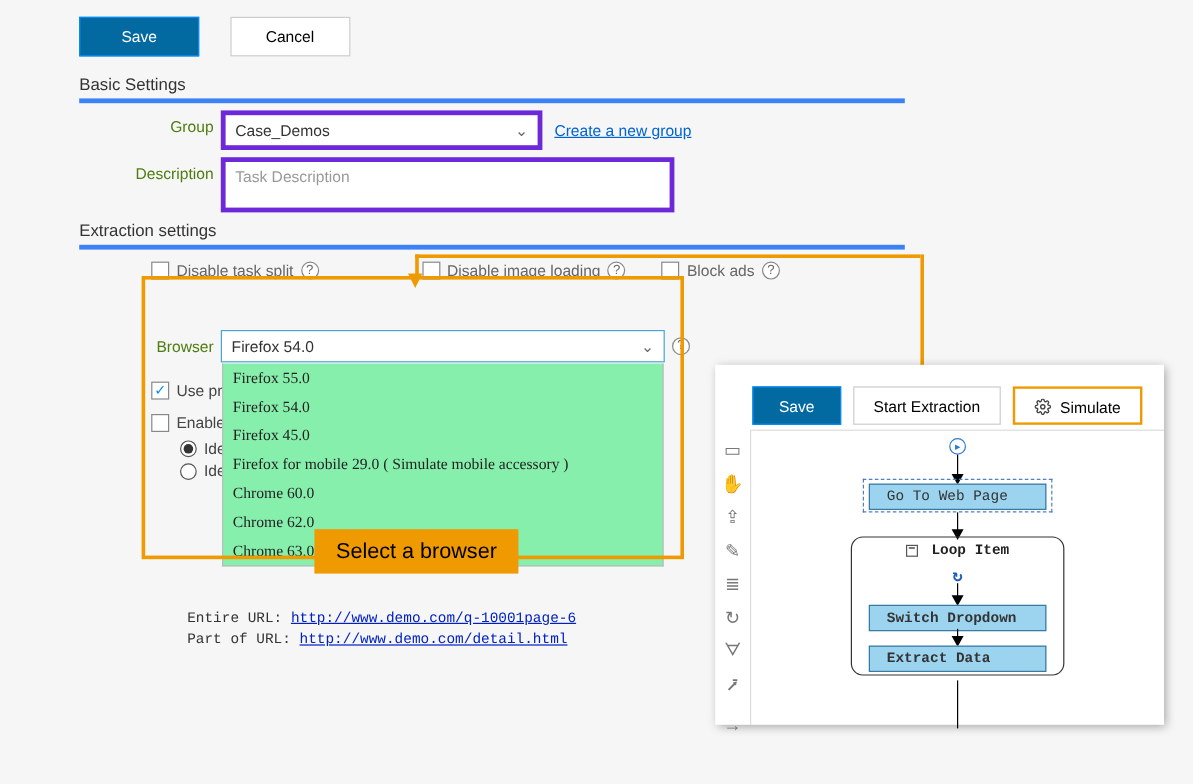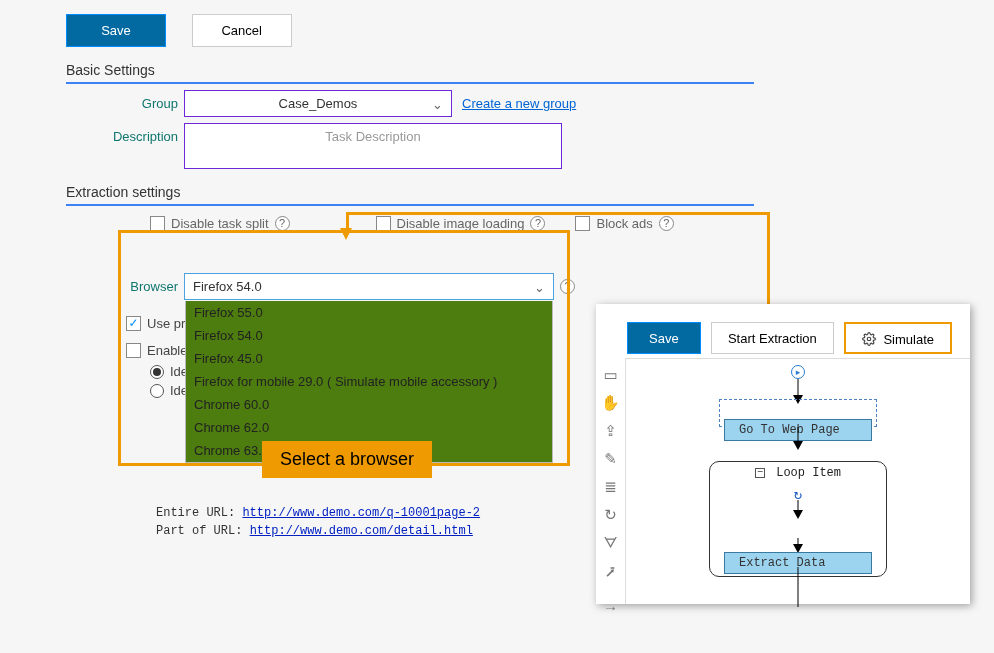--- a/index.html
+++ b/index.html
@@ -32,45 +32,44 @@
     position: absolute;
     top: 14px;
     left: 66px;
   }
   .top-buttons .btn { width: 100px; vertical-align: middle; }
   .top-buttons .primary { margin-right: 22px; }
 
   .section-title {
     font-size: 14px;
     color: #333;
-    border-bottom: 2px solid #3b82f6;
+    border-bottom: 4px solid #3b82f6;
     padding-bottom: 4px;
   }
   .basic-settings {
     position: absolute;
     top: 62px;
     left: 66px;
     width: 688px;
   }
   .label-col {
     text-align: right;
     width: 118px;
-    color: #0f766e;
+    color: #4d7c0f;
     vertical-align: top;
     padding-top: 6px;
     padding-right: 6px;
   }
   .row { display: flex; margin-top: 6px; }
   .select, .textarea {
-    border: 1px solid #6d28d9;
+    border: 4px solid #6d28d9;
     background: #fff;
     padding: 5px 8px;
     font-size: 13px;
     color: #333;
-    text-align: center;
   }
   .select { width: 268px; position: relative; }
   .chev {
     position: absolute; right: 8px; top: 50%; transform: translateY(-50%);
     color: #666;
   }
   .link { color: #0064d4; text-decoration: underline; cursor: pointer; margin-left: 10px; align-self: center;}
   .textarea { width: 378px; height: 46px; color: #999; }
 
   .extraction-settings {
@@ -126,21 +125,21 @@
     font-size:18px; padding:8px 18px;
   }
 
   
   .browser-select {
     border:1px solid #4aa3df; background:#fff; width: 370px; padding:5px 8px;
     position:relative;
   }
   .dropdown-list {
     position:absolute; left:0; top:27px; width:100%;
-    border:1px solid #bbb; border-top:none; background:#4d7c0f;
+    border:1px solid #bbb; border-top:none; background:#86efac;font-family:Liberation Serif, serif;
   }
   .dropdown-list div {
     padding:4px 8px; font-size:13px; color:#222;
   }
 
   
   .mono {
     font-family: "Courier New", monospace;
     font-size: 12px;
   }
@@ -228,21 +227,21 @@
   </div>
   <div class="row">
     <div class="label-col">Description</div>
     <div class="textarea">Task Description</div>
   </div>
 </div>
 
 <div class="extraction-settings">
   <div class="section-title">Extraction settings</div>
 
-  <div class="checkrow" style="margin-left:84px;">
+  <div class="checkrow" style="margin-left:60px;">
     <span class="chk"></span>
     <span class="chklabel">Disable task split</span>
     <span class="help-icon">?</span>
 
     <span style="width:86px;"></span>
     <span class="chk"></span>
     <span class="chklabel">Disable image loading</span>
     <span class="help-icon">?</span>
 
     <span style="width:30px;"></span>
@@ -281,21 +280,21 @@
     <span class="radio checked"></span>
     <span class="chklabel" style="color:#444;">Identi</span>
   </div>
   <div class="checkrow" style="margin-left:84px; margin-top:4px;">
     <span class="radio"></span>
     <span class="chklabel" style="color:#444;">Identi</span>
   </div>
 
   <div class="mono" style="margin-left:90px; margin-top:108px;">
     <span>Entire URL: </span>
-    <a class="url-link">http://www.demo.com/q-10001page-2</a>
+    <a class="url-link">http://www.demo.com/q-10001page-6</a>
   </div>
   <div class="mono" style="margin-left:90px; margin-top:4px;">
     <span>Part of URL: </span>
     <a class="url-link">http://www.demo.com/detail.html</a>
   </div>
 </div>
 
 <div class="highlight-box" style="top:230px; left:118px; width:452px; height:236px;"></div>
 <div class="hl-line" style="top:212px; left:346px; width:421px;"></div>
 <div class="hl-line-v" style="top:212px; left:767px; height:100px;"></div>
@@ -333,33 +332,34 @@
   </div>
 
   <div class="workflow">
     <div style="position:absolute;top:6px;left:50%;transform:translateX(-50%);">
       <span class="play-circle">▸</span>
     </div>
     <div class="flow-line-v" style="top:20px; height:18px;"></div>
     <div class="flow-arrow-down" style="position:absolute;top:36px;left:50%;transform:translateX(-50%);"></div>
 
     <div style="position:absolute;top:40px;left:50%;transform:translateX(-50%);width:158px;height:28px;border:1px dashed #5080c0;"></div>
-    <div class="node" style="top:44px;width:148px;margin-top:16px;">Go To Web Page</div>
+    <div class="node" style="top:44px;width:148px;">Go To Web Page</div>
 
     <div class="flow-line-v" style="top:68px; height:16px;"></div>
     <div class="flow-arrow-down" style="position:absolute;top:82px;left:50%;transform:translateX(-50%);"></div>
 
-    <div class="loop-box" style="top:102px;">
+    <div class="loop-box" style="top:88px;font-weight:bold;">
       <div class="loop-title">
         <span class="minus-box">−</span>
         <span>Loop Item</span>
       </div>
       <div style="position:absolute;top:24px;left:50%;transform:translateX(-50%);" class="reload-icon">↻</div>
       <div style="position:absolute;top:38px;left:50%;transform:translateX(-50%);width:0;border-left:1px solid #000;height:12px;"></div>
       <div class="flow-arrow-down" style="position:absolute;top:48px;left:50%;transform:translateX(-50%);"></div>
+      <div class="node" style="top:56px;width:148px;">Switch Dropdown</div>
       <div style="position:absolute;top:76px;left:50%;transform:translateX(-50%);width:0;border-left:1px solid #000;height:8px;"></div>
       <div class="flow-arrow-down" style="position:absolute;top:82px;left:50%;transform:translateX(-50%);"></div>
       <div class="node" style="top:90px;width:148px;">Extract Data</div>
     </div>
 
     <div class="flow-line-v" style="top:208px; height:40px;"></div>
   </div>
 </div>
 
 </body></html>

